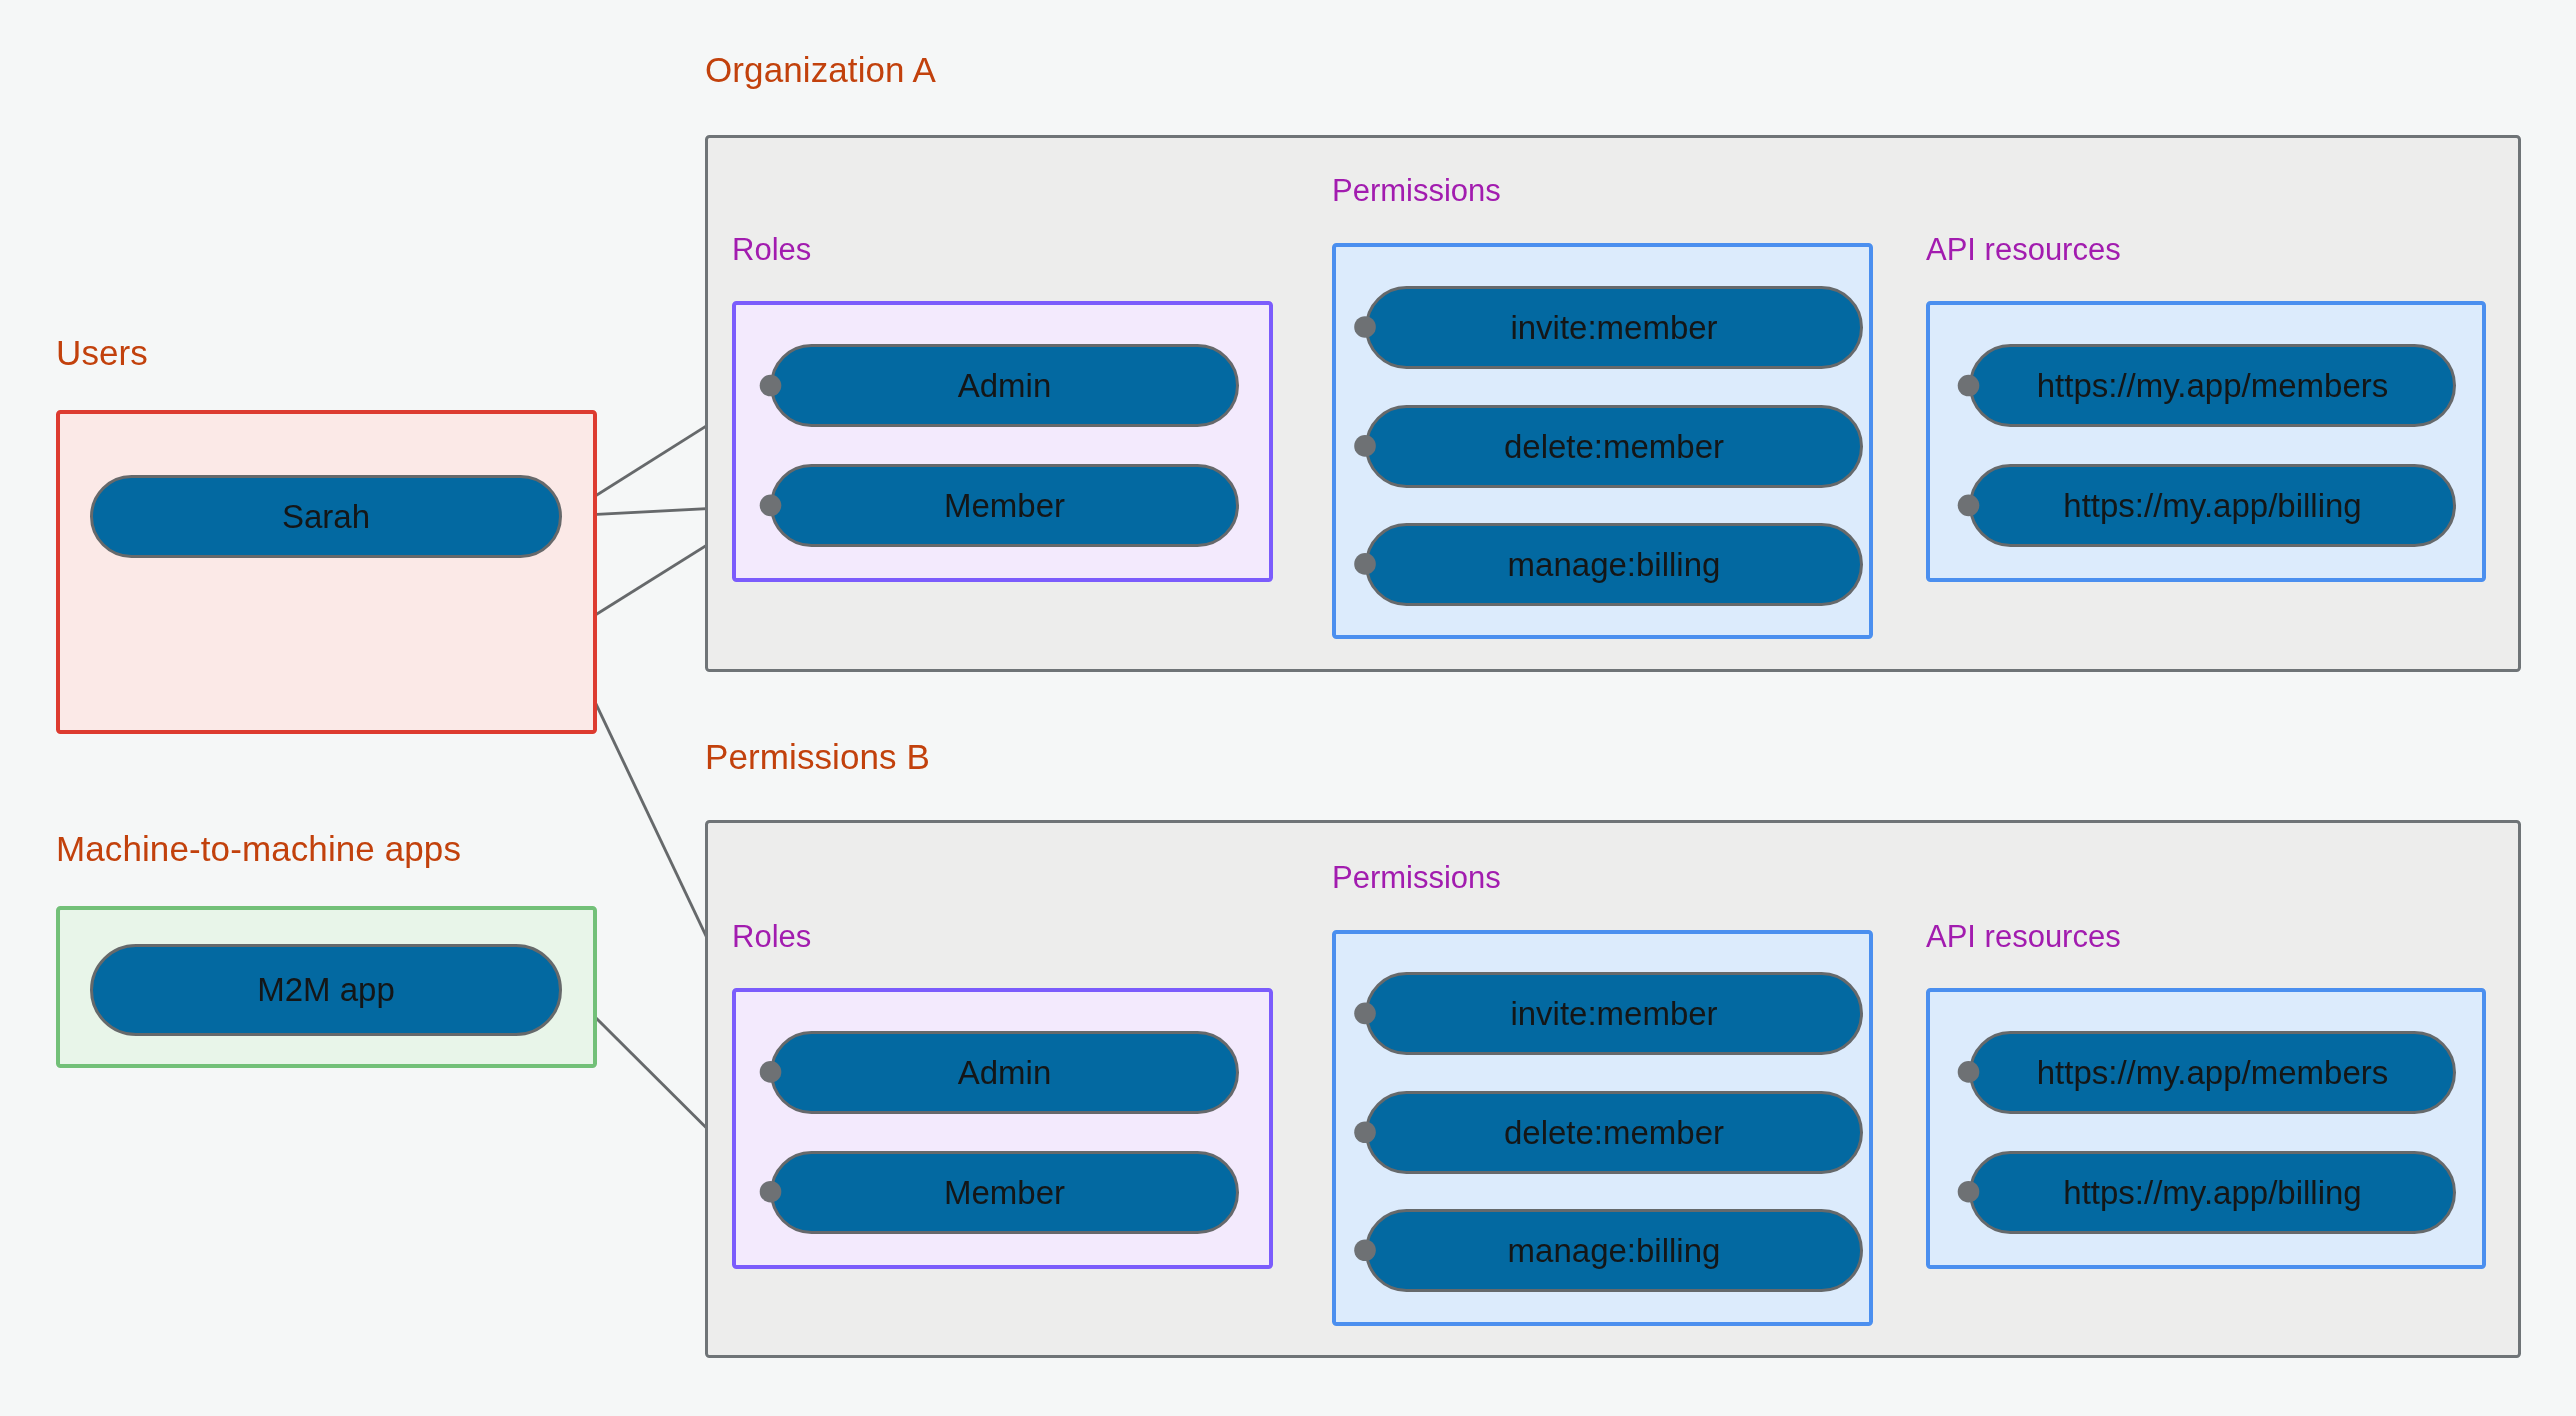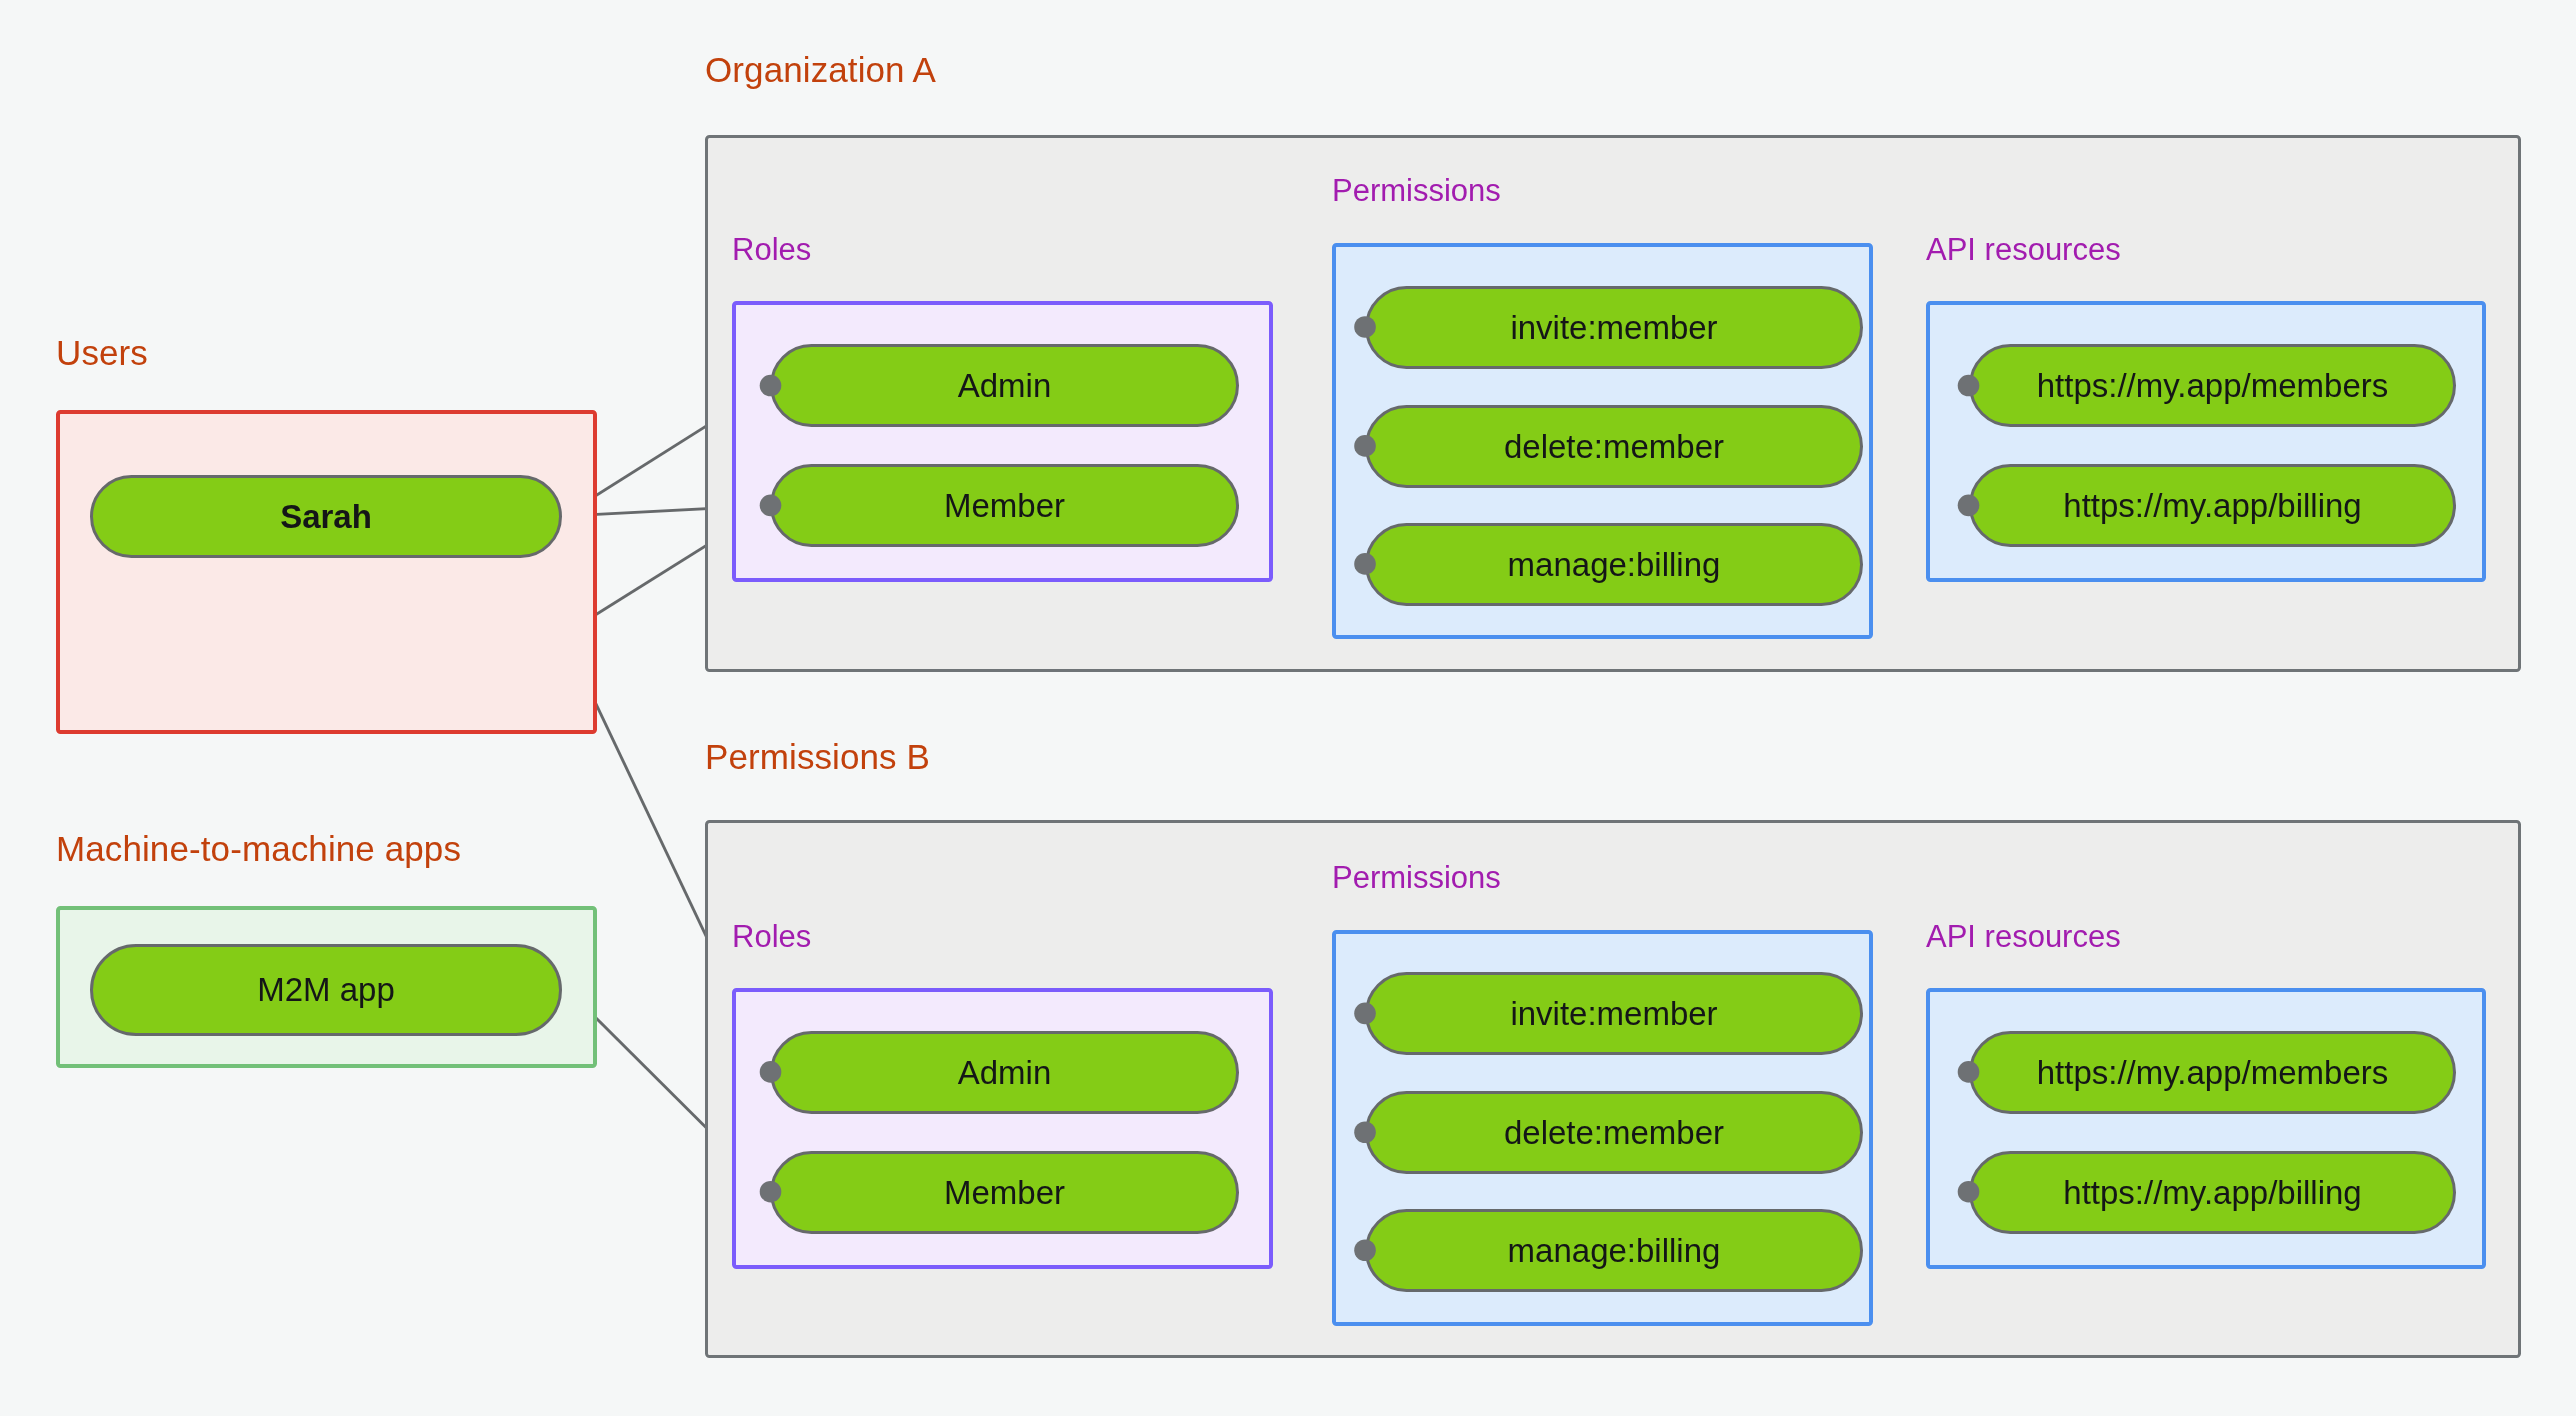--- a/index.html
+++ b/index.html
@@ -64,21 +64,21 @@
     background: #f3eafd;
     border: 4.5px solid #7b5cfc;
   }
   .perms-box, .api-box {
     background: #dcebfc;
     border: 4.5px solid #4b8fef;
   }
   .pill {
     position: absolute;
     box-sizing: border-box;
-    background: #84cc16;
+    background: #0369a1;
     border: 3.1px solid #66696b;
     border-radius: 900px;
     display: flex;
     align-items: center;
     justify-content: center;
     font-size: 33px;
     color: #141617;
     white-space: nowrap;
   }
 </style>
@@ -139,21 +139,21 @@
 
   <div class="sub-label" style="left:732px; top:919px;">Roles</div>
   <div class="container-box roles-box" style="left:732px; top:988px; width:541px; height:281px;"></div>
 
   <div class="sub-label" style="left:1332px; top:860px;">Permissions</div>
   <div class="container-box perms-box" style="left:1332px; top:930px; width:541px; height:396px;"></div>
 
   <div class="sub-label" style="left:1926px; top:919px;">API resources</div>
   <div class="container-box api-box" style="left:1926px; top:988px; width:560px; height:281px;"></div>
 
-  <div class="pill" style="left:90px; top:475px; width:472px; height:83px;font-weight:bold;">Sarah</div>
+  <div class="pill" style="left:90px; top:475px; width:472px; height:83px;">Sarah</div>
 
   <div class="pill" style="left:90px; top:944px; width:472px; height:92px;">M2M app</div>
 
   <div class="pill" style="left:770px; top:344px; width:469px; height:83px;">Admin</div>
   <div class="pill" style="left:770px; top:464px; width:469px; height:83px;">Member</div>
 
   <div class="pill" style="left:1365px; top:286px; width:498px; height:83px;">invite:member</div>
   <div class="pill" style="left:1365px; top:405px; width:498px; height:83px;">delete:member</div>
   <div class="pill" style="left:1365px; top:523px; width:498px; height:83px;">manage:billing</div>
 

